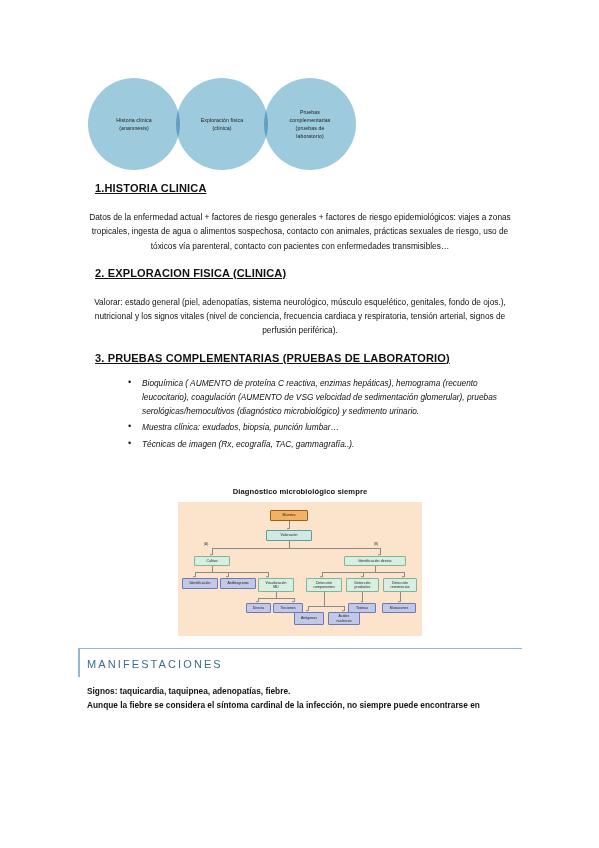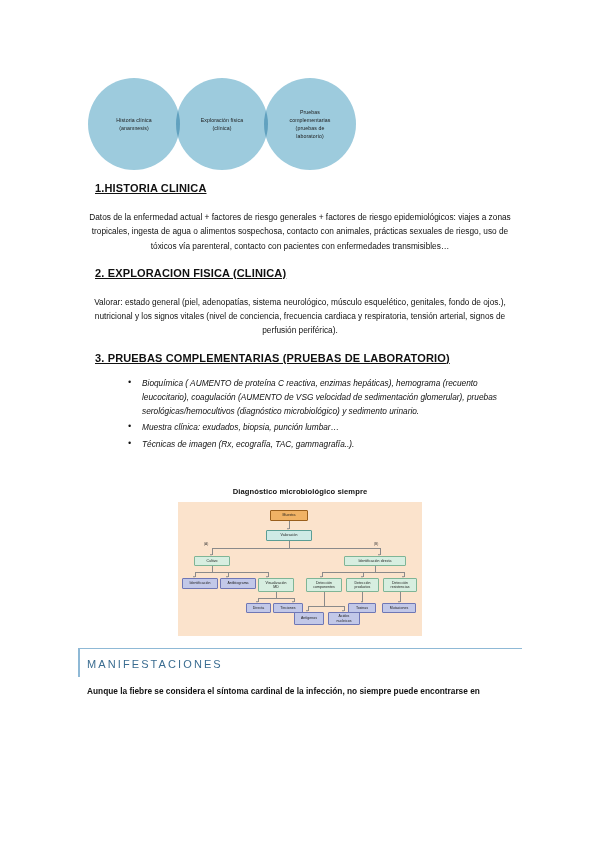--- a/index.html
+++ b/index.html
@@ -314,17 +314,18 @@
       <div class="arrow" style="left:220.1px; top:99px; transform:rotate(180deg);"></div>
       <div class="node n-blue" style="left:204px; top:101px; width:34px; height:10px;">Mutaciones</div>
 
     </div>
   </div>
 
   <div class="callout">
     <div class="callout-bar"></div>
     <div class="callout-title">MANIFESTACIONES</div>
     <div class="callout-body">
+      <span class="ln">Signos: taquicardia, taquipnea, adenopatías, fiebre.</span>
       <span class="ln">Aunque la fiebre se considera el síntoma cardinal de la infección, no siempre puede encontrarse en</span>
     </div>
   </div>
 
 </div>
 
 </body></html>

